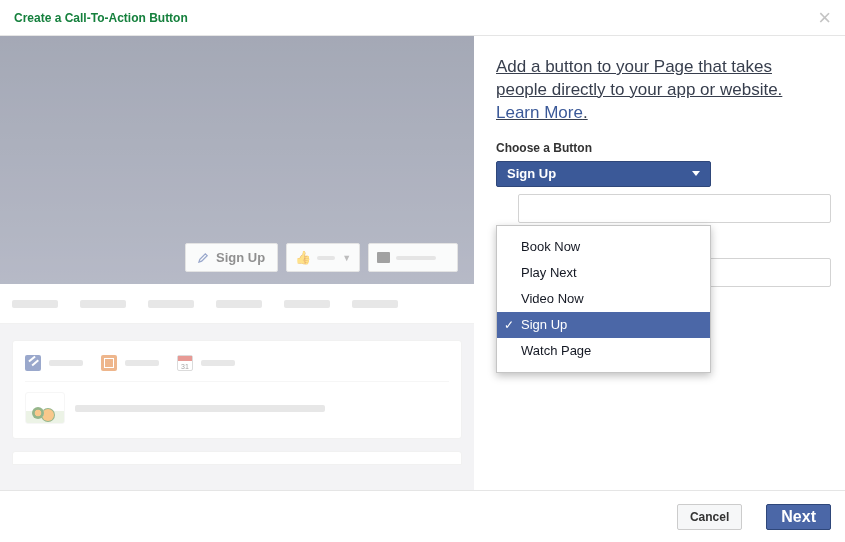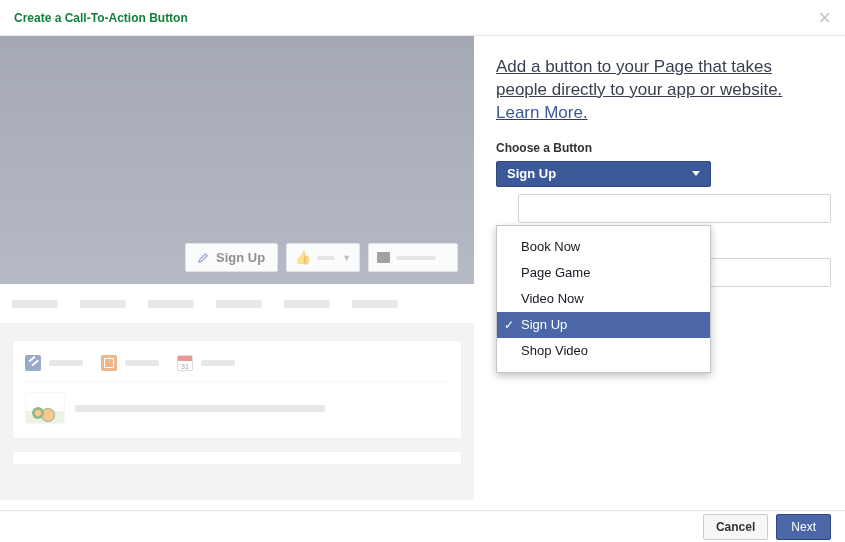--- a/index.html
+++ b/index.html
@@ -61,23 +61,23 @@
     .dd-selected .caret { width: 0; height: 0; border-left: 4px solid transparent; border-right: 4px solid transparent; border-top: 5px solid #fff; }
     .dd-menu { position: absolute; top: 25px; left: 0; width: 215px; background: #fff; border: 1px solid #c5c5c5; box-shadow: 0 3px 8px rgba(0,0,0,.25); padding: 8px 0; z-index: 10; margin-top: 39px; }
     .dd-item { height: 26px; display: flex; align-items: center; padding: 0 12px 0 24px; font-size: 13px; color: #141823; position: relative; cursor: pointer; }
     .dd-item.selected { background: #4b67a7; color: #fff; }
     .dd-item.selected::before { content: "✓"; position: absolute; left: 7px; font-size: 12px; color: #fff; }
 
     .ghost-input { position:absolute; width: 313px; height: 29px; border:1px solid #d3d3d3; background:#fff; border-radius:2px; left: 518px; }
     .gi1 { top: 194px; }
     .gi2 { top: 258px; }
 
-    .footer { position: absolute; bottom: 0; left: 0; right: 0; height: 32px; border-top: 1px solid #e5e5e5; display: flex; align-items: center; justify-content: flex-end; padding: 0 14px; gap: 8px; background:#fff;}
+    .footer { position: absolute; bottom: 0; left: 0; right: 0; height: 52px; border-top: 1px solid #e5e5e5; display: flex; align-items: center; justify-content: flex-end; padding: 0 14px; gap: 8px; background:#fff;}
     .btn-cancel { height: 26px; padding: 0 12px; border: 1px solid #ccc; background: #f6f7f8; font-size: 12px; font-weight: bold; color: #333; border-radius: 2px; cursor: pointer; }
-    .btn-next { height: 26px; padding: 0 14px; border: 1px solid #2f477a; background: #4b67a7; color: #fff; font-size: 12px; font-weight: normal; border-radius: 2px; cursor: pointer; }
+    .btn-next { height: 26px; padding: 0 14px; border: 1px solid #2f477a; background: #4b67a7; color: #fff; font-size: 16px; font-weight: bold; border-radius: 2px; cursor: pointer; margin-left: 16px; }
   </style>
 </head>
 <body>
 
 <div class="ghost-input gi1"></div>
 <div class="ghost-input gi2"></div>
 
 <div class="header">
   <h1>Create a Call-To-Action Button</h1>
   <span class="close">×</span>
@@ -141,24 +141,24 @@
       <span>Add a button to your Page that takes people directly to your app or website. </span><a href="#">Learn More</a><span>.</span>
     </p>
     <div class="field-label">Choose a Button</div>
     <div class="dropdown">
       <div class="dd-selected">
         <span>Sign Up</span>
         <span class="caret"></span>
       </div>
       <div class="dd-menu" id="dd-menu">
           <div class="dd-item">Book Now</div>
-          <div class="dd-item">Page Game</div>
+          <div class="dd-item">Play Next</div>
           <div class="dd-item">Video Now</div>
           <div class="dd-item selected">Sign Up</div>
-          <div class="dd-item">Shop Video</div>
+          <div class="dd-item">Watch Page</div>
         </div>
     </div>
   </div>
 </div>
 
 <div class="footer">
   <button class="btn-cancel">Cancel</button>
   <button class="btn-next">Next</button>
 </div>
 

